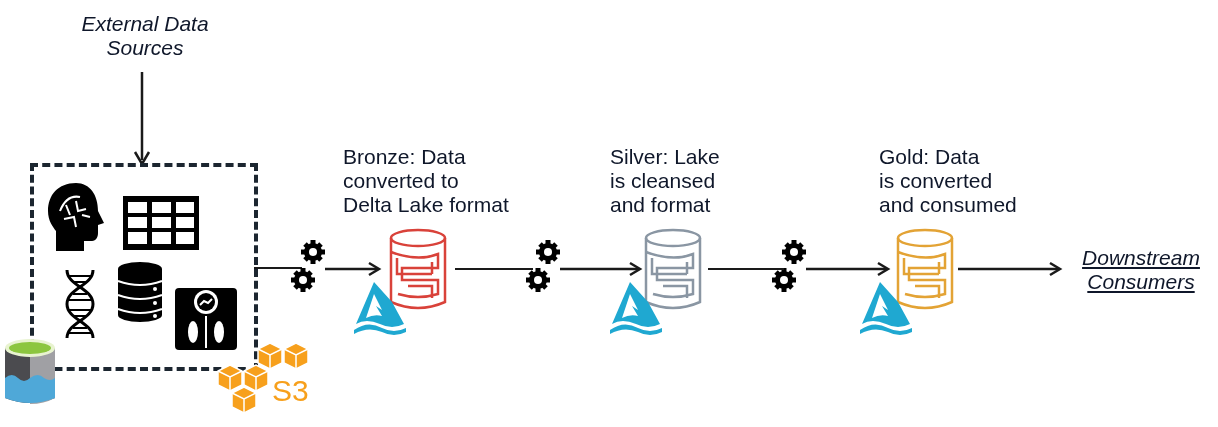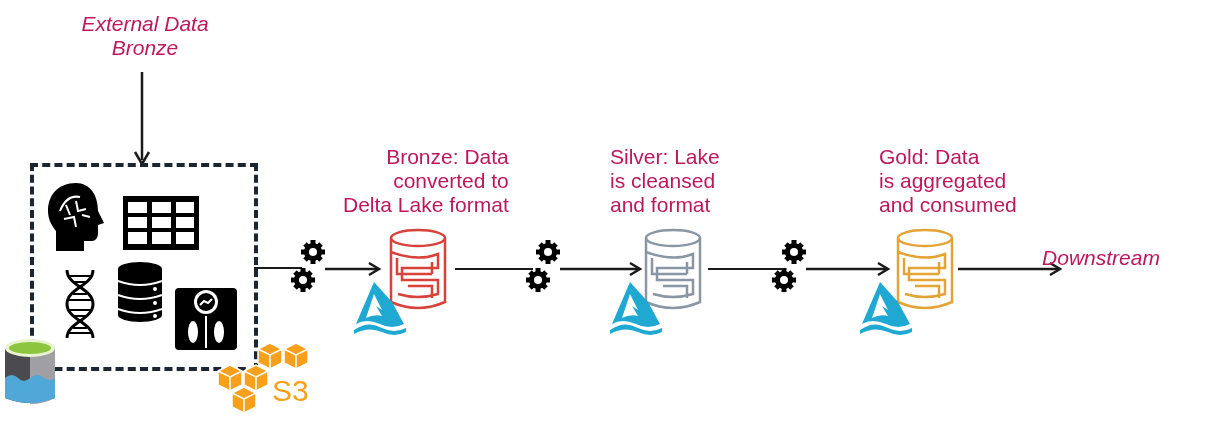--- a/index.html
+++ b/index.html
@@ -1,30 +1,30 @@
 <!DOCTYPE html>
 <html><head>
 <meta charset="utf-8">
 <style>
   html, body { margin: 0; padding: 0; background: #ffffff; }
   body { width: 1218px; height: 427px; position: relative; overflow: hidden;
          font-family: "Liberation Sans", sans-serif; color: #111; }
   .abs { position: absolute; }
-  .label { font-size: 21px; line-height: 24px; color: #be185d; }
+  .label { font-size: 21px; line-height: 24px; color: #0f172a; }
   .italic { font-style: italic; text-align: center; }
   .stage-label { white-space: nowrap; }
   .line { position: absolute; background: #1a1a1a; height: 2px; }
   svg { position: absolute; overflow: visible; }
 </style>
 </head>
 <body>
 
 <div class="abs label italic" style="left:40px; top:12px; width:210px;">
   <div>External Data</div>
-  <div>Bronze</div>
+  <div>Sources</div>
 </div>
 
 <svg width="20" height="100" style="left:132px; top:72px;">
   <line x1="10" y1="0" x2="10" y2="88" stroke="#1a1a1a" stroke-width="2.5"></line>
   <polyline points="3,80 10,92 17,80" fill="none" stroke="#1a1a1a" stroke-width="2.5"></polyline>
 </svg>
 
 <div class="abs" style="left:30px; top:163px; width:220px; height:200px; border:4px dashed #1c2630;"></div>
 
 <svg width="60" height="72" viewBox="0 0 60 72" style="left:46px; top:181px;">
@@ -195,33 +195,33 @@
 <div class="line" style="left:708px; top:268px; width:76px;"></div>
 <svg width="90" height="14" style="left:806px; top:262px;">
   <line x1="0" y1="7" x2="80" y2="7" stroke="#1a1a1a" stroke-width="2.5"></line>
   <polyline points="72,1 82,7 72,13" fill="none" stroke="#1a1a1a" stroke-width="2.5"></polyline>
 </svg>
 <svg width="110" height="14" style="left:958px; top:262px;">
   <line x1="0" y1="7" x2="100" y2="7" stroke="#1a1a1a" stroke-width="2.5"></line>
   <polyline points="92,1 102,7 92,13" fill="none" stroke="#1a1a1a" stroke-width="2.5"></polyline>
 </svg>
 
-<div class="abs label stage-label" style="left:343px; top:145px;text-align:right;">
+<div class="abs label stage-label" style="left:343px; top:145px;">
   <div>Bronze: Data</div>
   <div>converted to</div>
   <div>Delta Lake format</div>
 </div>
 <div class="abs label stage-label" style="left:610px; top:145px;">
   <div>Silver: Lake</div>
   <div>is cleansed</div>
   <div>and format</div>
 </div>
 <div class="abs label stage-label" style="left:879px; top:145px;">
   <div>Gold: Data</div>
-  <div>is aggregated</div>
+  <div>is converted</div>
   <div>and consumed</div>
 </div>
 
 <svg class="delta-table" width="60" height="84" viewBox="0 0 60 84" style="left:388px; top:228px;">
     <g fill="none" stroke="#d9423a" stroke-width="2.5">
       <ellipse cx="30" cy="10" rx="27" ry="8"></ellipse>
       <path d="M3 10 L3 74 Q30 86 57 74 L57 10"></path>
       <path d="M3 24 Q30 34 50 26 L50 40 L14 40 L14 52 L50 52 L50 66 Q30 72 10 66"></path>
       <path d="M9 30 L9 46 L44 46 M44 34 L44 46"></path>
       <path d="M20 58 L44 58 L44 70"></path>
@@ -255,15 +255,16 @@
     <path d="M22 2 L4 44 Q14 38 28 44 Q40 50 52 44 L40 22 Z" fill="#1fa8d1"></path>
     <path d="M22 14 L14 38 Q22 34 30 36 L24 26 L30 30 Z" fill="#fff"></path>
     <path d="M2 50 Q16 40 30 48 Q42 54 54 48 L54 52 Q42 58 30 52 Q16 46 2 54 Z" fill="#1fa8d1"></path>
   </svg>
 <svg class="delta-logo" width="56" height="56" viewBox="0 0 56 56" style="left:858px; top:280px;">
     <path d="M22 2 L4 44 Q14 38 28 44 Q40 50 52 44 L40 22 Z" fill="#1fa8d1"></path>
     <path d="M22 14 L14 38 Q22 34 30 36 L24 26 L30 30 Z" fill="#fff"></path>
     <path d="M2 50 Q16 40 30 48 Q42 54 54 48 L54 52 Q42 58 30 52 Q16 46 2 54 Z" fill="#1fa8d1"></path>
   </svg>
 
-<div class="abs label italic" style="left:1026px; top:246px; width:150px;">
+<div class="abs label italic" style="left:1066px; top:246px; width:150px;text-decoration:underline;">
   <div>Downstream</div>
+  <div>Consumers</div>
 </div>
 
 </body></html>

